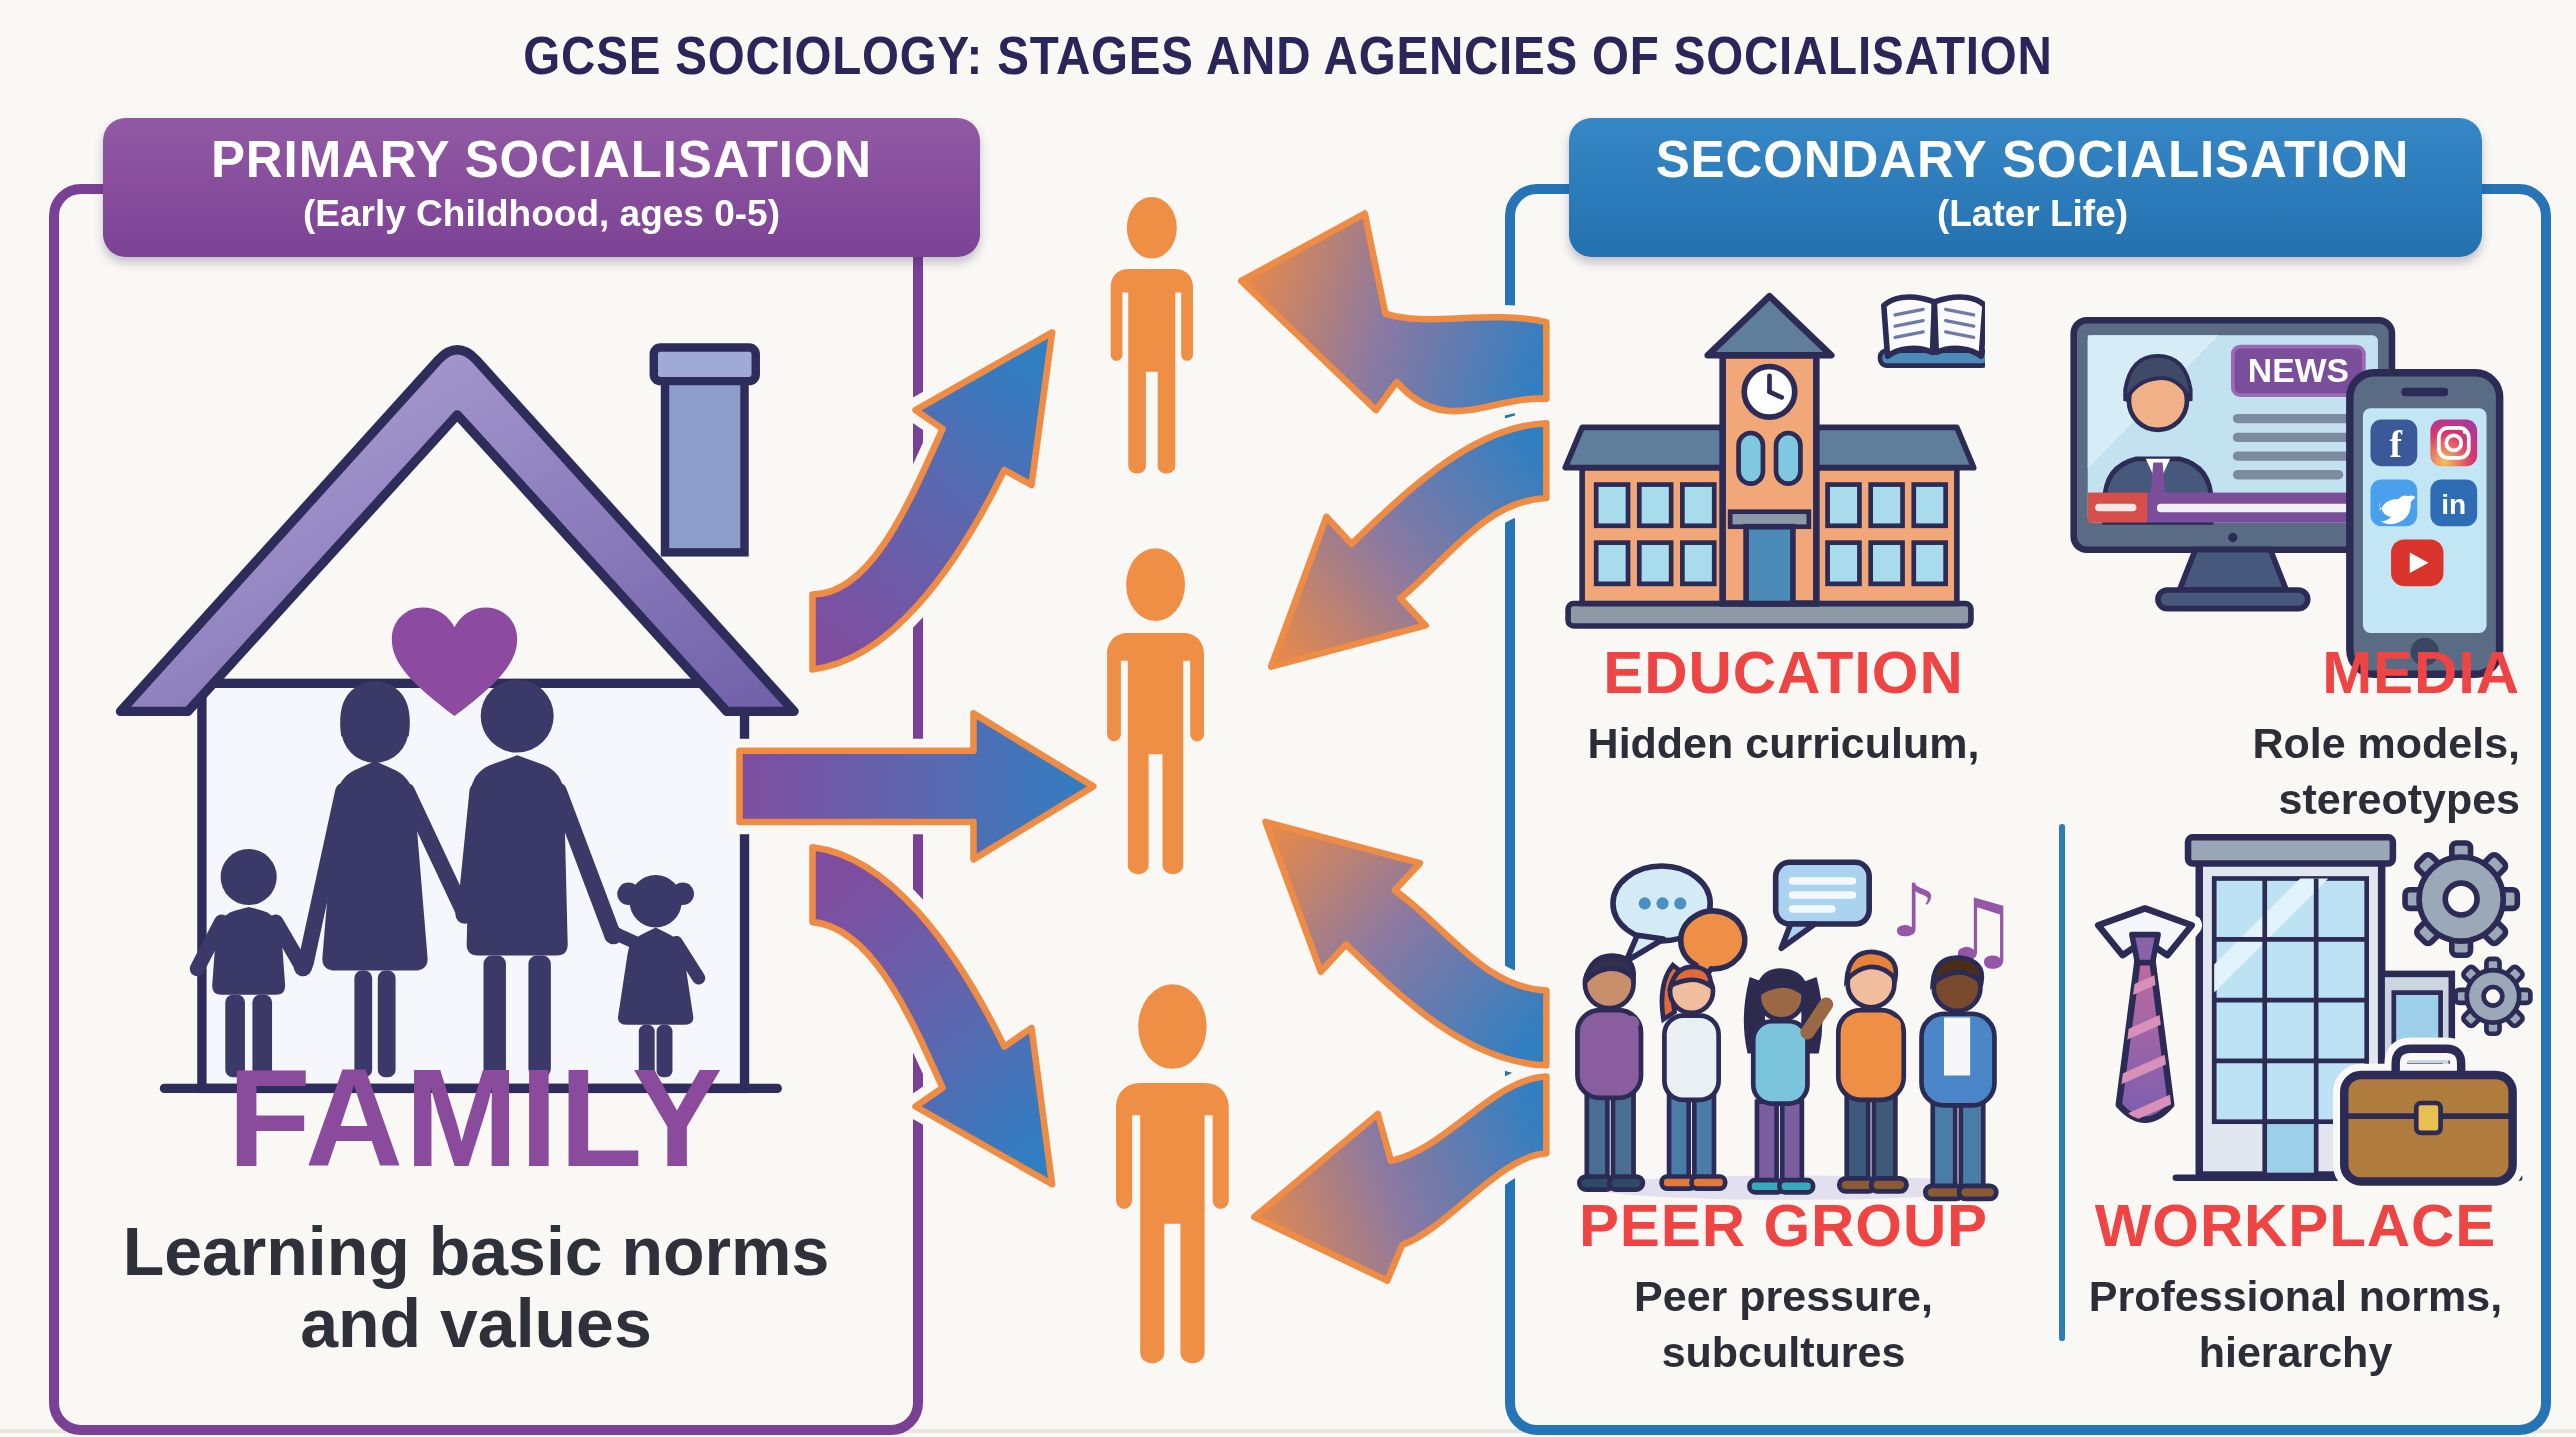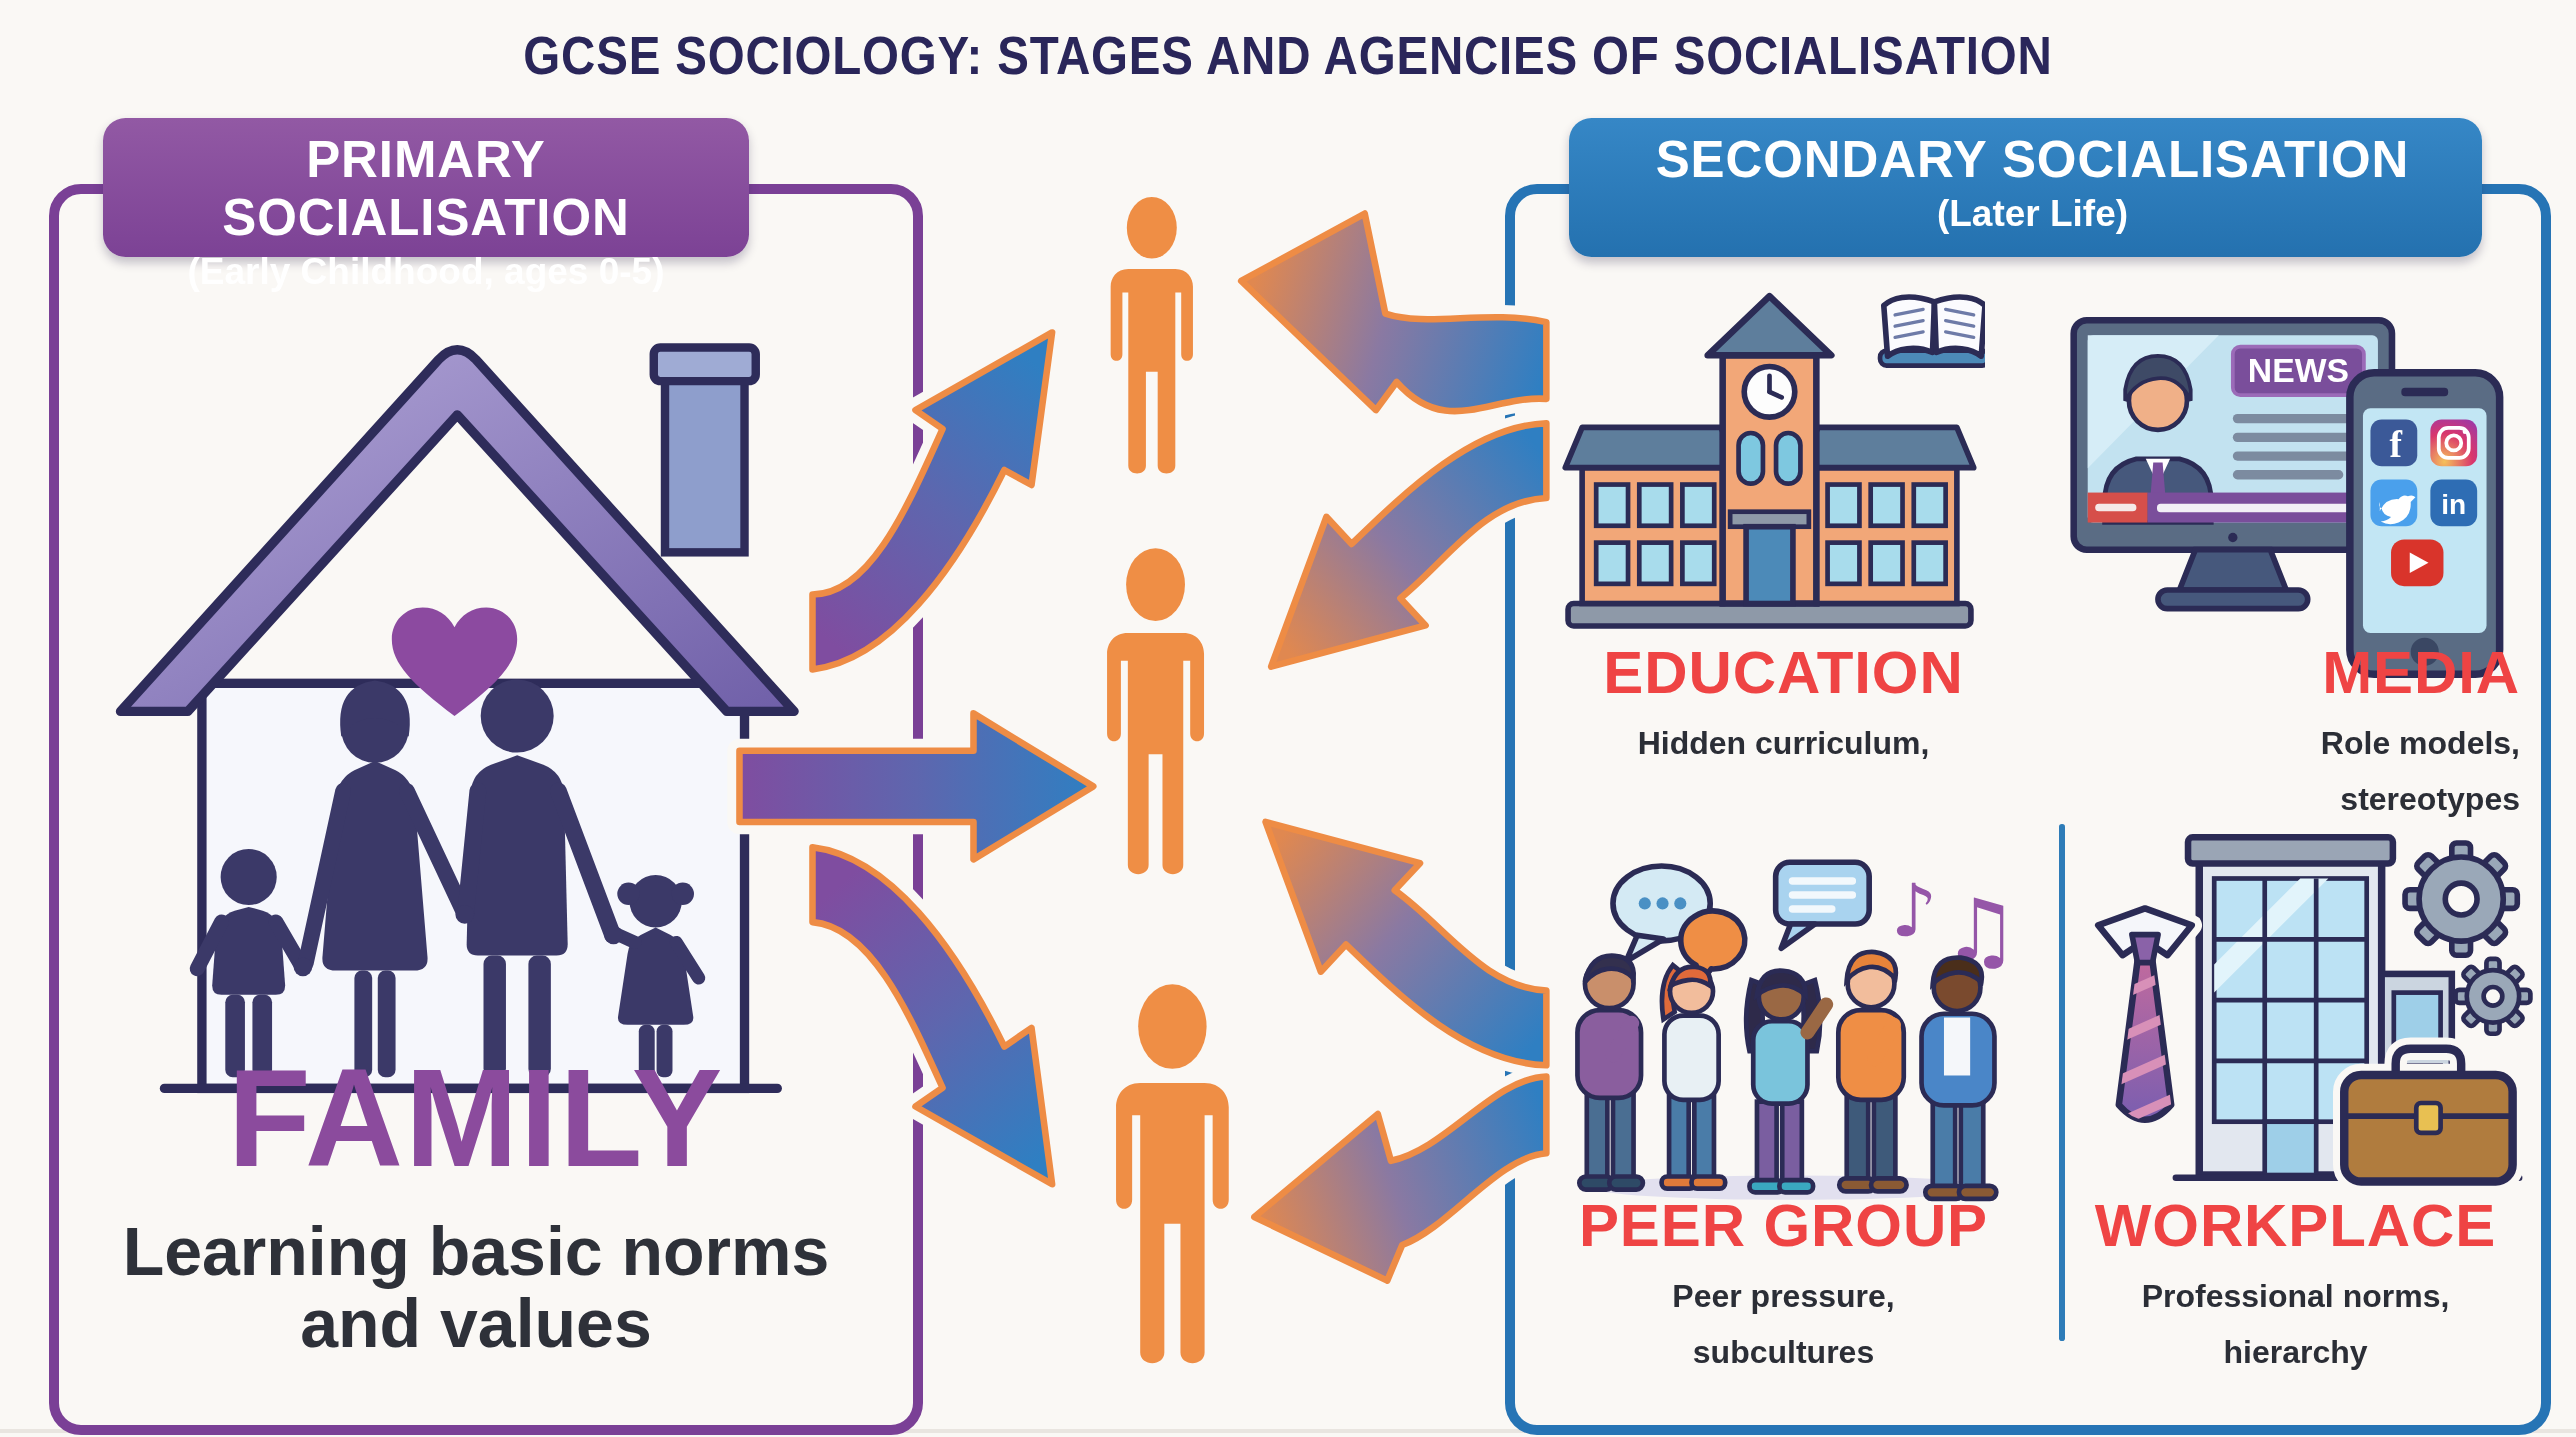--- a/index.html
+++ b/index.html
@@ -5,32 +5,32 @@
   html,body{margin:0;padding:0;background:#FAF8F5;font-family:"Liberation Sans",sans-serif;}
   .stage{position:relative;width:2576px;height:1438px;background:#FAF8F5;overflow:hidden;}
   .abs{position:absolute;}
   .page-title{left:0;top:24px;width:2576px;text-align:center;font-size:54px;font-weight:bold;
     color:#2A265A;letter-spacing:0.9px;transform:scaleX(0.88);transform-origin:center;z-index:20;}
   .panel{border-radius:32px;z-index:1;}
   .panel.primary{left:49px;top:184px;width:854px;height:1231px;border:10.3px solid #7A4096;}
   .panel.secondary{left:1505px;top:184px;width:1026px;height:1231px;border:10.3px solid #2674B5;}
   .header-box{border-radius:22.5px;text-align:center;color:#FFFFFF;z-index:15;
     box-shadow:0 5.6px 9.4px rgba(40,30,70,0.25);}
-  .header-box.purple{left:103px;top:118px;width:646px;height:139px;
+  .header-box.purple{left:103px;top:118px;width:877px;height:139px;
     background:linear-gradient(180deg,#9259A4 0%,#7C4295 100%);}
   .header-box.blue{left:1569px;top:118px;width:899px;height:139px;
     background:linear-gradient(180deg,#3687C6 0%,#2471AF 100%);padding-left:14px;}
   .header-line1{display:block;margin-top:13px;font-size:51px;font-weight:bold;line-height:58px;letter-spacing:0.9px;}
   .header-line2{display:block;font-size:37px;font-weight:bold;line-height:49px;}
   .agency-big{left:49px;top:1037px;width:854px;text-align:center;font-size:140px;font-weight:bold;
     color:#8B4B9D;letter-spacing:1.9px;transform:scaleX(0.97);z-index:6;}
   .desc{left:49px;width:854px;text-align:center;font-size:68px;font-weight:bold;color:#2E3139;z-index:6;}
   .quad{text-align:center;z-index:6;}
   .quad-name{font-size:60px;font-weight:bold;color:#ef4444;letter-spacing:0.9px;}
-  .quad-detail{font-size:32px;font-weight:bold;color:#2B2E36;line-height:56px;}
+  .quad-detail{font-size:43px;font-weight:bold;color:#2B2E36;line-height:56px;}
   .col1{left:1526px;width:515px;}
   .col2{left:2071px;width:449px;}
   .divider{left:2059px;top:824px;width:5.6px;height:517px;background:#2E7CB8;border-radius:2.8px;z-index:2;}
   .bottom-edge{left:0;top:1429px;width:2576px;height:3.7px;background:#E9E5E0;z-index:0;}
   svg{display:block;}
   .overlay{left:0;top:0;z-index:5;}
   .iconsvg{z-index:4;}
 </style>
 </head>
 <body>

